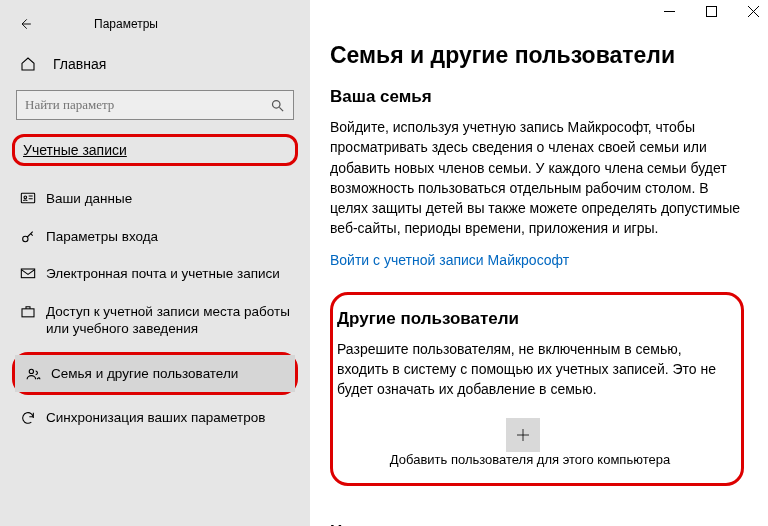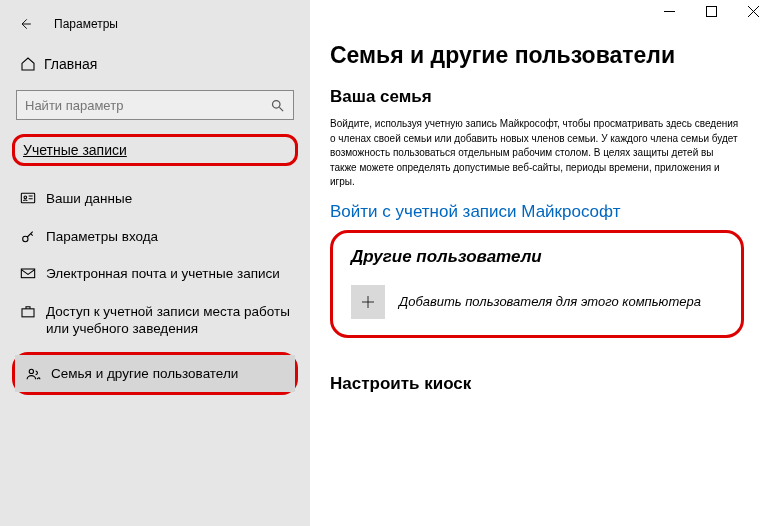--- a/index.html
+++ b/index.html
@@ -1,32 +1,32 @@
 <!DOCTYPE html>
 <html><head>
 <meta charset="utf-8">
 <style>
   * { margin:0; padding:0; box-sizing:border-box; font-family:"Segoe UI",Arial,sans-serif; }
   body { background:#fff; width:768px; height:526px; overflow:hidden; display:flex; }
   .sidebar { width:310px; background:#e6e6e6; height:526px; padding:8px 0; }
   .main    { flex:1; background:#fff; height:526px; padding:8px 24px 0 20px; position:relative; overflow:hidden; }
 
-  .titlebar { display:flex; align-items:center; height:32px; padding-left:18px; }
+  .titlebar { display:flex; align-items:center; height:32px; padding-left:18px;gap:40px; }
   .titlebar .back { width:14px; margin-right:22px; }
   .titlebar .title { font-size:12px; color:#000; }
 
-  .home-row { display:flex; align-items:center; padding:8px 0 8px 20px; margin-top:8px; }
+  .home-row { display:flex; align-items:center; padding:8px 0 8px 20px; margin-top:8px;gap:9px; }
   .home-row .icon { width:24px; }
   .home-row .label { font-size:14px; color:#000; }
 
   .search-box { margin:10px 16px 14px 16px; height:30px; background:#eee;
                 border:1px solid #888; display:flex; align-items:center;
                 padding:0 8px; }
   .search-box input { flex:1; border:none; background:transparent; outline:none;
-                      font-size:13px; color:#555; }
+                      font-size:13px; color:#555;font-family:Liberation Serif, serif; }
   .search-box .search-icon { color:#555; }
 
   .cat-header { margin:6px 12px 14px 12px; padding:4px 8px;
                 border:3px solid #d00; border-radius:12px;text-decoration:underline; }
   .cat-header span { font-size:14px; color:#000; }
 
   .nav-item { display:flex; align-items:flex-start; padding:10px 0 10px 20px;
               font-size:13.5px; color:#000; line-height:1.3; cursor:default; }
   .nav-item .icon { width:26px; flex-shrink:0; color:#000; position:relative; top:1px; }
   .nav-item .label { flex:1; padding-right:18px; }
@@ -35,27 +35,27 @@
   .highlight-wrap { margin:4px 12px; border:3px solid #d00; border-radius:16px; }
   .highlight-wrap .nav-item { padding-left:10px; }
 
   .win-controls { position:absolute; right:6px; top:6px; display:flex; gap:28px;
                   font-size:12px; color:#000; align-items:center; }
   .win-controls span { width:14px; text-align:center; }
 
   h1 { font-size:23px; font-weight:600; margin-top:34px; margin-bottom:18px; color:#000; }
   h2 { font-size:17px; font-weight:600; margin-bottom:10px; color:#000; }
 
-  .desc { font-size:10px; color:#000; line-height:1.45; margin-bottom:12px; max-width:410px; }
-  .link { font-size:17px; color:#0067c0; margin-bottom:4px; display:inline-block; }
+  .desc { font-size:14px; color:#000; line-height:1.45; margin-bottom:12px; max-width:410px; }
+  .link { font-size:14px; color:#0067c0; margin-bottom:20px; display:inline-block; }
 
   .section-box { border:3px solid #d00; border-radius:18px;
-                 padding:14px 18px 16px 18px; margin-top:4px;font-style:italic; }
-
-  .add-row { display:flex; align-items:center; margin-top:18px; }
+                 padding:14px 18px 16px 4px; margin-top:4px; }
+
+  .add-row { display:flex; align-items:center; margin-top:18px;flex-direction:column; }
   .add-btn { width:34px; height:34px; background:#d9d9d9; display:flex;
              align-items:center; justify-content:center; margin-right:14px;
              font-size:18px; color:#000; }
   .add-label { font-size:13px; color:#000; }
 
   .kiosk { margin-top:36px; }
 
   svg { display:block; }
 </style>
 </head>
@@ -143,20 +143,28 @@
         <svg width="17" height="15" viewBox="0 0 24 20" fill="none" stroke="#000" stroke-width="1.6">
           <circle cx="9" cy="7" r="3"></circle>
             <path d="M3 18c0-3 3-5 6-5s6 2 6 5"></path>
           <path d="M15 6.5a2.5 2.5 0 110 5M17 18c2-3 4-2 4 0"></path>
         </svg>
       </span>
       <span class="label">Семья и другие пользователи</span>
     </div>
   </div>
 
+  <div class="nav-item">
+    <span class="icon">
+      <svg width="16" height="16" viewBox="0 0 24 24" fill="none" stroke="#000" stroke-width="1.6">
+        <path d="M20 12a8 8 0 10-3 6.2M20 4v6h-6"></path>
+      </svg>
+    </span>
+    <span class="label">Синхронизация ваших параметров</span>
+  </div>
 </div>
 
 <div class="main">
   <div class="win-controls">
     <span>
       <svg width="11" height="11" viewBox="0 0 11 11">
           <path d="M0 5.5h11" stroke="#000"></path>
         </svg>
     </span>
     <span>
@@ -172,20 +180,21 @@
   </div>
 
   <h1>Семья и другие пользователи</h1>
 
   <h2>Ваша семья</h2>
   <p class="desc">Войдите, используя учетную запись Майкрософт, чтобы просматривать здесь сведения о членах своей семьи или добавить новых членов семьи. У каждого члена семьи будет возможность пользоваться отдельным рабочим столом. В целях защиты детей вы также можете определять допустимые веб-сайты, периоды времени, приложения и игры.</p>
   <a class="link">Войти с учетной записи Майкрософт</a>
 
   <div class="section-box">
     <h2>Другие пользователи</h2>
+    <p class="desc">Разрешите пользователям, не включенным в семью, входить в систему с помощью их учетных записей. Это не будет означать их добавление в семью.</p>
     <div class="add-row">
       <div class="add-btn">
         <svg width="16" height="16" viewBox="0 0 24 24" stroke="#000" stroke-width="1.2">
           <path d="M12 3v18M3 12h18"></path>
         </svg>
       </div>
       <span class="add-label">Добавить пользователя для этого компьютера</span>
     </div>
   </div>
 

